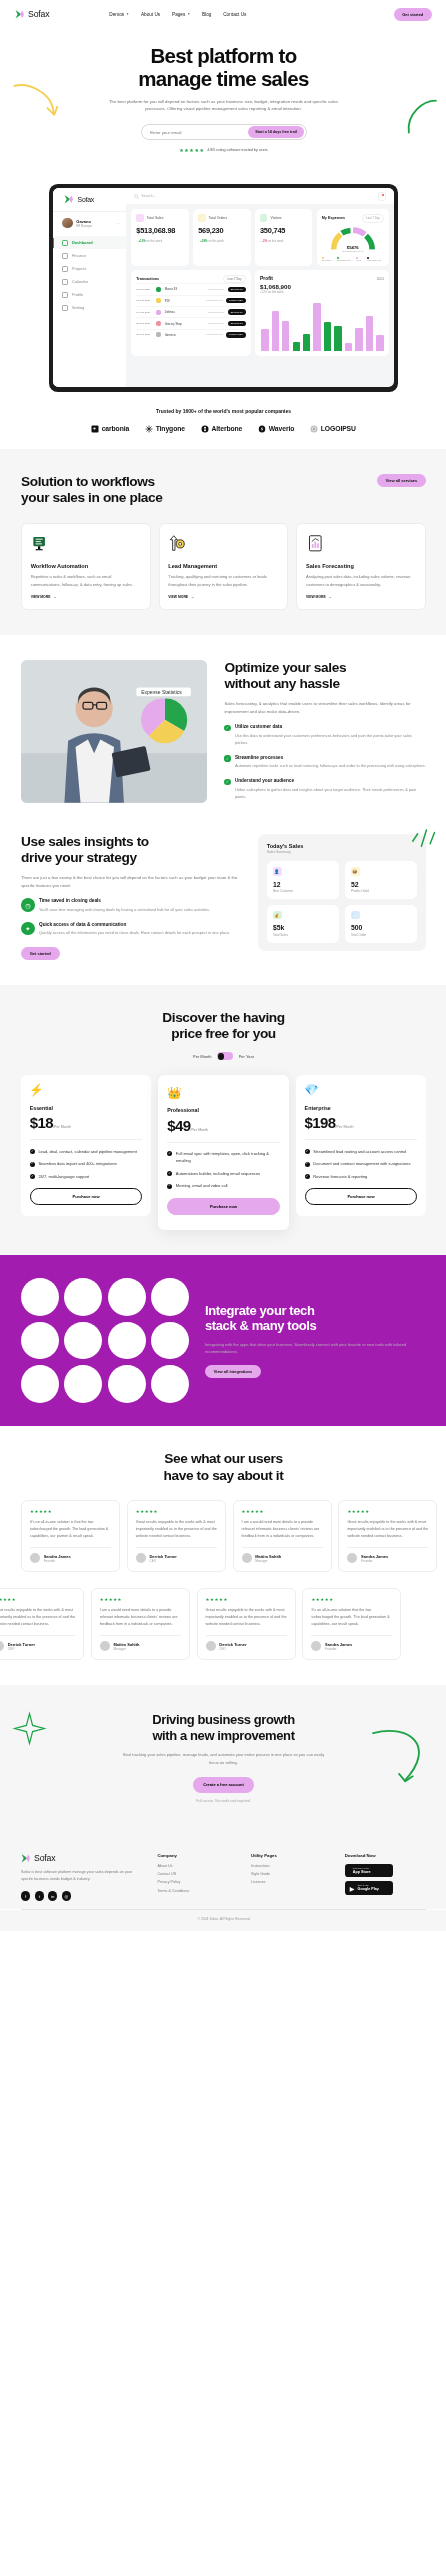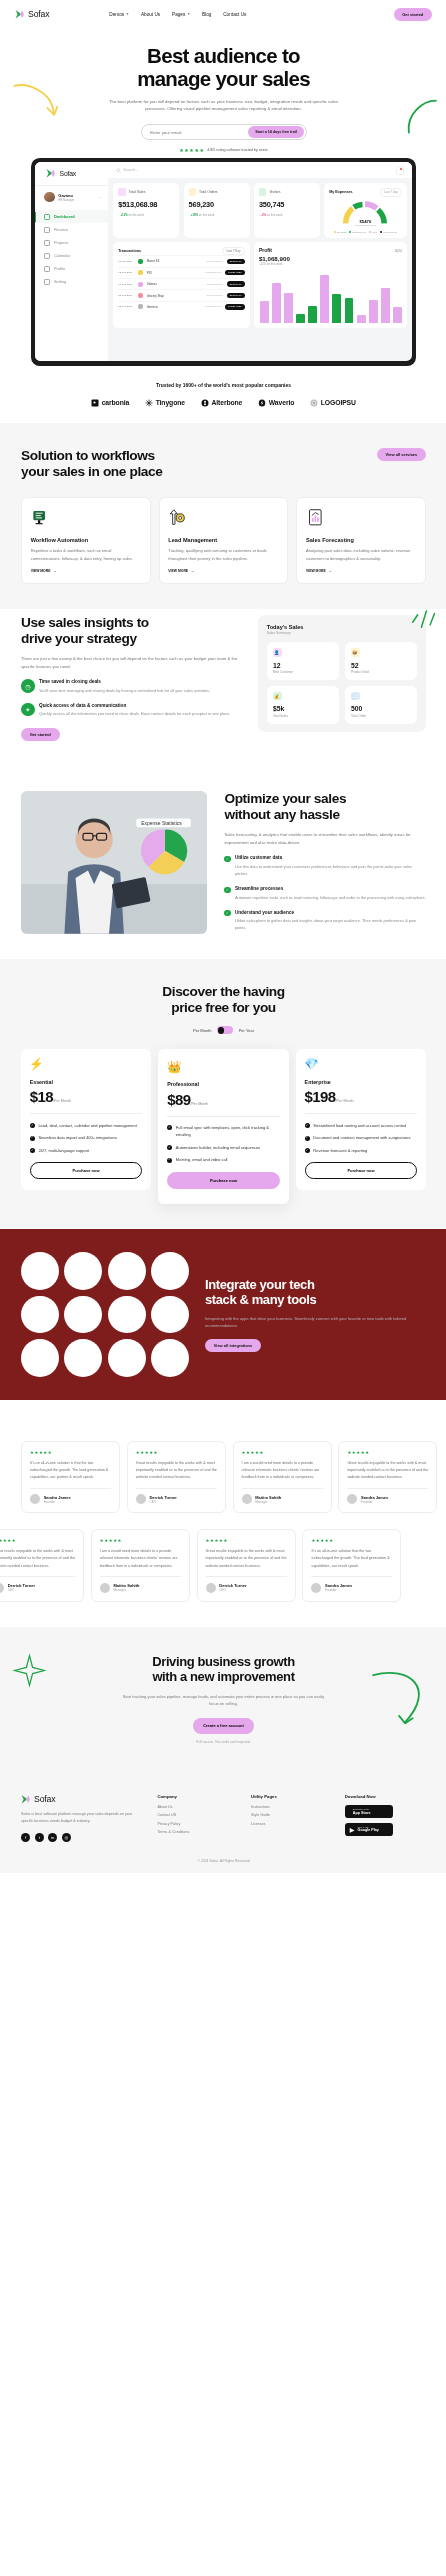--- a/index.html
+++ b/index.html
@@ -55,21 +55,21 @@
     font-family: "Liberation Sans", sans-serif;
   }
   .rating { margin-top: 6.8px; display: flex; align-items: center; justify-content: center; gap: 2.5px; }
   .stars { color: #1ba345; font-size: 5px; letter-spacing: 0.6px; }
   .rating-text { font-size: 3.7px; color: #555; }
 
   .squiggle-left { position: absolute; left: 8.7px; top: 52px; }
   .squiggle-right { position: absolute; right: 5px; top: 68px; }
 
   
-  .dash-wrap { margin: 5px auto 0; width: 385px; border-radius: 30px; }
+  .dash-wrap { margin: 31px auto 0; width: 349px; border-radius: 30px; }
   .dash-frame {
     background: #1c1c1c; border-radius: 8.7px; padding: 4.3px;
   }
   .dash-inner { background: #f4f5f7; border-radius: 5.6px; overflow: hidden; display: flex; height: 199px; }
   .dash-side { width: 73px; background: #fff; padding: 6.2px 0 0; }
   .dash-brand { display: flex; align-items: center; gap: 2.5px; padding: 0 0 6.2px 11.2px; }
   .dash-brand .logo-text { font-size: 6.8px; }
   .dash-user { display: flex; align-items: center; gap: 3.7px; padding: 5.6px 6.2px 5.6px 8.7px; border-top: 0.6px solid #f0f0f0; }
   .dash-avatar { width: 10.6px; height: 10.6px; border-radius: 50%; background: linear-gradient(140deg,#b98e6d,#6d4b33); flex: none; }
   .dash-user-name { font-size: 4px; font-weight: bold; }
@@ -191,21 +191,21 @@
   .price-feat { display:flex; gap:3.7px; font-size:4px; color:#333; line-height:1.75; margin-bottom:5.6px; }
   .tick { width:5px;height:5px;border-radius:50%;background:#111;color:#fff;font-size:3.1px;display:flex;align-items:center;justify-content:center;flex:none;margin-top:1.2px;}
   .buy-btn {
     width:100%; border:0.6px solid #111; background:#fff; border-radius:620px;
     padding:5px 0; font-size:4px; font-weight:bold; cursor:pointer;
     font-family:"Liberation Sans", sans-serif; margin-top:2.5px;
   }
   .buy-btn.filled { background:#e6a8ec; border-color:#e6a8ec; }
 
   
-  .sec-dark { background:#7f1d1d; color:#fff; padding: 23.6px 21px; display:flex; gap:16px; align-items:center;}
+  .sec-dark { background:#a21caf; color:#fff; padding: 23.6px 21px; display:flex; gap:16px; align-items:center;}
   .int-left { width: 168px; flex:none; display:grid; grid-template-columns: repeat(4, 1fr); gap:5.6px;}
   .int-chip { width:100%; aspect-ratio:1/1; border-radius:50%; background:#fff; display:flex;align-items:center;justify-content:center;font-size:8px;}
   .int-right { flex:1; }
   .int-title { font-size:13px; font-weight:bold; line-height:1.2; letter-spacing:-0.4px;}
   .int-sub { font-size:4px; color:#b4b4b4; line-height:1.9; margin-top:6.8px;}
 
   
   .tst-title { text-align:center; font-size:13.7px; font-weight:bold; line-height:1.2; letter-spacing:-0.4px;}
   .tst-row { display:flex; gap:6.8px; margin-top:16px; }
   .tst-row.offset { margin-left:-36px; }
@@ -278,22 +278,22 @@
 
   <div class="hero">
     <svg class="squiggle-left" width="56" height="43" viewBox="0 0 90 70">
       <path d="M8 8 C30 2, 70 18, 72 52" stroke="#f5cf4e" stroke-width="3" fill="none" stroke-linecap="round"></path>
       <path d="M62 44 L73 55 L78 42" stroke="#f5cf4e" stroke-width="3" fill="none" stroke-linecap="round" stroke-linejoin="round"></path>
     </svg>
     <svg class="squiggle-right" width="43" height="43" viewBox="0 0 70 70">
       <path d="M60 6 C40 6, 12 26, 16 58" stroke="#1ba345" stroke-width="3" fill="none" stroke-linecap="round"></path>
     </svg>
     <h1 class="hero-title">
-      <span>Best audience to</span><br>
-      <span>manage your sales</span>
+      <span>Best platform to</span><br>
+      <span>manage time sales</span>
     </h1>
     <p class="hero-sub">The best platform for you will depend on factors such as your business size, budget, integration needs and specific sales processes. Offering visual pipeline management sales reporting &amp; email interation.</p>
     <div class="email-row">
       <input class="email-input" placeholder="Enter your email" style="">
       <button class="email-btn">Start a 14 days free trail</button>
     </div>
     <div class="rating">
       <span class="stars">★★★★★</span>
       <span class="rating-text">4.8/5 rating software trusted by users</span>
     </div>
@@ -585,82 +585,20 @@
         <div class="card-title">Sales Forecasting</div>
         <div class="card-desc">Analyzing past sales data, including sales volume, revenue customers to demographics &amp; seasonality.</div>
         <div class="card-link">
             <span>VIEW MORE</span>
             <span>→</span>
           </div>
       </div>
     </div>
   </div>
 
-  <div class="sec-white" style="padding-top:6.2px">
-    <div class="two-col">
-      <div class="ins-body">
-        <h2 class="sec-title">
-          <span>Use sales insights to</span><br>
-          <span>drive your strategy</span>
-        </h2>
-        <p class="opt-lead">There are just a few examp &amp; the best choice for you will depend on the factors such as your budget your team &amp; the specific features you need.</p>
-        <div class="feat">
-          <span class="round-icon">◷</span>
-          <div>
-              <div class="feat-title">Time saved in closing deals</div>
-              <div class="feat-desc">You'll save time managing and closing deals by having a centralised hub for all your sales activities.</div>
-            </div>
-        </div>
-        <div class="feat">
-          <span class="round-icon">✦</span>
-          <div>
-              <div class="feat-title">Quick access of data &amp; communication</div>
-              <div class="feat-desc">Quickly access all the information you need to close deals. Have contact details for each prospect in one place.</div>
-            </div>
-        </div>
-        <button class="btn-pill" style="margin-top:10px">Get started</button>
-      </div>
-      <div class="ins-card-wrap">
-        <svg style="position:absolute;right:-11.2px;top:-8.7px" width="28.6" height="25" viewBox="0 0 46 40">
-          <g stroke="#1ba345" stroke-width="2.4" stroke-linecap="round">
-            <line x1="6" y1="26" x2="14" y2="14"></line>
-              <line x1="20" y1="34" x2="28" y2="8"></line>
-              <line x1="34" y1="30" x2="41" y2="12"></line>
-          </g>
-        </svg>
-        <div class="ins-panel">
-          <div class="ins-panel-title">Today's Sales</div>
-          <div class="ins-panel-sub">Sales Summary</div>
-          <div class="ins-grid">
-            <div class="ins-tile">
-              <div class="ins-badge" style="background:#f6dcf8">👤</div>
-              <div class="ins-val">12</div>
-              <div class="ins-lbl">New Customer</div>
-            </div>
-            <div class="ins-tile">
-              <div class="ins-badge" style="background:#fdf3cf">📦</div>
-              <div class="ins-val">52</div>
-              <div class="ins-lbl">Product Sold</div>
-            </div>
-            <div class="ins-tile">
-              <div class="ins-badge" style="background:#d9f3e1">💰</div>
-              <div class="ins-val">$5k</div>
-              <div class="ins-lbl">Total Sales</div>
-            </div>
-            <div class="ins-tile">
-              <div class="ins-badge" style="background:#dcebfb">🧾</div>
-              <div class="ins-val">500</div>
-              <div class="ins-lbl">Total Order</div>
-            </div>
-          </div>
-        </div>
-      </div>
-    </div>
-  </div>
-
   <div class="sec-white">
     <div class="two-col">
       <div class="optimize-img">
         <svg width="186" height="143" viewBox="0 0 300 230">
           <rect width="300" height="230" fill="#d7dcdf"></rect>
           <rect x="0" y="150" width="300" height="80" fill="#c7ced2"></rect>
           <circle cx="118" cy="78" r="30" fill="#e0b9a0"></circle>
           <path d="M92 72 a26 22 0 0 1 52 0 l0 -8 a26 20 0 0 0 -52 0 z" fill="#3b3b3b"></path>
           <rect x="100" y="68" width="16" height="11" rx="3" fill="none" stroke="#222" stroke-width="2"></rect>
           <rect x="122" y="68" width="16" height="11" rx="3" fill="none" stroke="#222" stroke-width="2"></rect>
@@ -702,20 +640,82 @@
           <span class="check">✓</span>
           <div>
               <div class="feat-title">Understand your audience</div>
               <div class="feat-desc">Utilize salesphere to gather data and insights about your target audience. Their needs preferences &amp; pain points.</div>
             </div>
         </div>
       </div>
     </div>
   </div>
 
+  <div class="sec-white" style="padding-top:6.2px">
+    <div class="two-col">
+      <div class="ins-body">
+        <h2 class="sec-title">
+          <span>Use sales insights to</span><br>
+          <span>drive your strategy</span>
+        </h2>
+        <p class="opt-lead">There are just a few examp &amp; the best choice for you will depend on the factors such as your budget your team &amp; the specific features you need.</p>
+        <div class="feat">
+          <span class="round-icon">◷</span>
+          <div>
+              <div class="feat-title">Time saved in closing deals</div>
+              <div class="feat-desc">You'll save time managing and closing deals by having a centralised hub for all your sales activities.</div>
+            </div>
+        </div>
+        <div class="feat">
+          <span class="round-icon">✦</span>
+          <div>
+              <div class="feat-title">Quick access of data &amp; communication</div>
+              <div class="feat-desc">Quickly access all the information you need to close deals. Have contact details for each prospect in one place.</div>
+            </div>
+        </div>
+        <button class="btn-pill" style="margin-top:10px">Get started</button>
+      </div>
+      <div class="ins-card-wrap">
+        <svg style="position:absolute;right:-11.2px;top:-8.7px" width="28.6" height="25" viewBox="0 0 46 40">
+          <g stroke="#1ba345" stroke-width="2.4" stroke-linecap="round">
+            <line x1="6" y1="26" x2="14" y2="14"></line>
+              <line x1="20" y1="34" x2="28" y2="8"></line>
+              <line x1="34" y1="30" x2="41" y2="12"></line>
+          </g>
+        </svg>
+        <div class="ins-panel">
+          <div class="ins-panel-title">Today's Sales</div>
+          <div class="ins-panel-sub">Sales Summary</div>
+          <div class="ins-grid">
+            <div class="ins-tile">
+              <div class="ins-badge" style="background:#f6dcf8">👤</div>
+              <div class="ins-val">12</div>
+              <div class="ins-lbl">New Customer</div>
+            </div>
+            <div class="ins-tile">
+              <div class="ins-badge" style="background:#fdf3cf">📦</div>
+              <div class="ins-val">52</div>
+              <div class="ins-lbl">Product Sold</div>
+            </div>
+            <div class="ins-tile">
+              <div class="ins-badge" style="background:#d9f3e1">💰</div>
+              <div class="ins-val">$5k</div>
+              <div class="ins-lbl">Total Sales</div>
+            </div>
+            <div class="ins-tile">
+              <div class="ins-badge" style="background:#dcebfb">🧾</div>
+              <div class="ins-val">500</div>
+              <div class="ins-lbl">Total Order</div>
+            </div>
+          </div>
+        </div>
+      </div>
+    </div>
+  </div>
+
   <div class="sec-gray">
     <h2 class="sec-title" style="text-align:center">
       <span>Discover the having</span><br>
       <span>price free for you</span>
     </h2>
     <div class="toggle-row">
       <span class="toggle-lbl">Per Month</span>
       <span class="toggle"></span>
       <span class="toggle-lbl">Per Year</span>
     </div>
@@ -735,21 +735,21 @@
           </div>
         <div class="price-feat">
             <span class="tick">✓</span>
             <span>24/7, multi-language support</span>
           </div>
         <button class="buy-btn">Purchase now</button>
       </div>
       <div class="price-card featured">
         <div class="price-ico">👑</div>
         <div class="price-name">Professional</div>
-        <div class="price-amt"><span>$89</span><span class="price-per">/Per Month</span></div>
+        <div class="price-amt"><span>$49</span><span class="price-per">/Per Month</span></div>
         <div class="price-div"></div>
         <div class="price-feat">
             <span class="tick">✓</span>
             <span>Full email sync with templates, open, click tracking &amp; emailing</span>
           </div>
         <div class="price-feat">
             <span class="tick">✓</span>
             <span>Automations builder, including email sequences</span>
           </div>
         <div class="price-feat">
@@ -799,20 +799,24 @@
       <div class="int-title">
         <span>Integrate your tech</span><br>
         <span>stack &amp; many tools</span>
       </div>
       <div class="int-sub">Integrating with the apps that drive your business. Seamlessly connect with your favorite or new tools with tailored recommendations.</div>
       <button class="btn-pill" style="margin-top:8.7px">View all integrations</button>
     </div>
   </div>
 
   <div class="sec-white" style="overflow:hidden">
+    <div class="tst-title">
+      <span>See what our users</span><br>
+      <span>have to say about it</span>
+    </div>
 
     <div class="tst-row">
       <div class="tst-card">
         <div class="tst-stars">★★★★★</div>
         <div class="tst-text">It's an all-in-one solution is that the two turbocharged the growth. The lead generation &amp; capabilities, our partner &amp; result speak.</div>
         <div class="tst-div"></div>
         <div class="tst-person">
             <span class="tst-av"></span>
             <div>
               <div class="tst-name">Sandra James</div>

